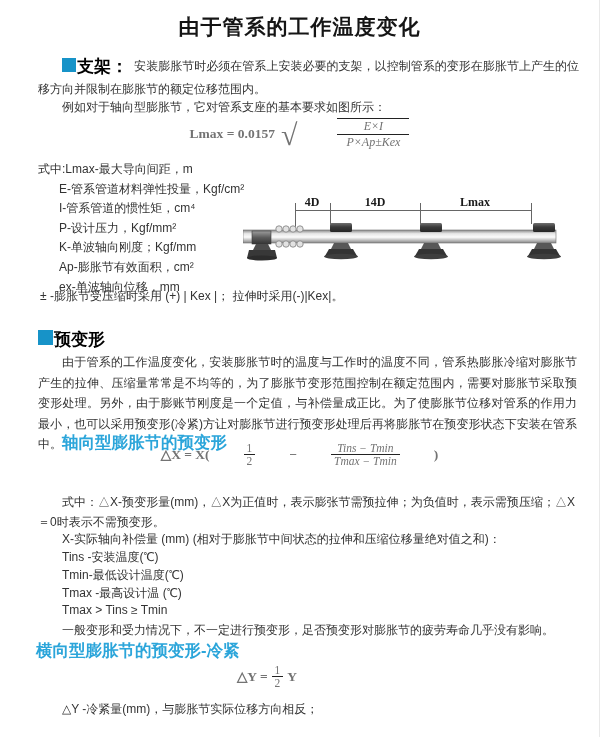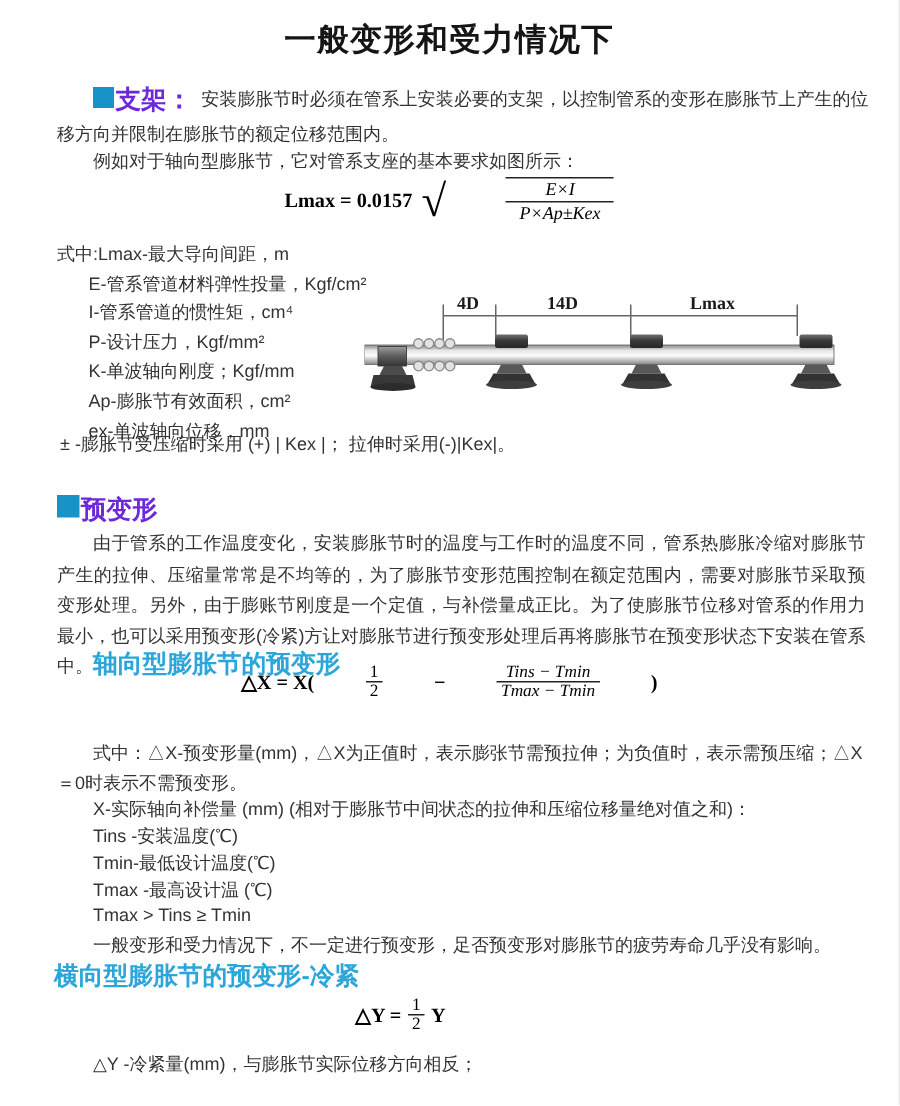--- a/index.html
+++ b/index.html
@@ -14,47 +14,47 @@
     position:absolute; top:12px; left:0; right:0; text-align:center;
     font-size:21px; font-weight:bold; color:#151515; letter-spacing:1px;
     line-height:30px;
   }
   .para { text-align:justify; line-height:22px; }
   .sec-square {
     display:inline-block; width:14px; height:14px; background:#1793c8;
     vertical-align:-2px; margin-right:1px;
   }
   .sec-head-txt {
-    color:#6d28d9; font-weight:bold; font-size:17px; vertical-align:-2px;
+    color:#000000; font-weight:bold; font-size:17px; vertical-align:-2px;
     margin-right:6px;
   }
   .subhead { color:#2ba5da; font-weight:bold; font-size:16.5px; }
   .formula {
     left:0; right:0; display:flex; justify-content:center; align-items:center;
-    font-family:"Liberation Serif", serif; color:#000000;
+    font-family:"Liberation Serif", serif; color:#737373;
   }
   .f-txt { font-weight:bold; font-size:13.5px; }
   .radical { font-size:30px; line-height:30px; font-weight:400; margin:0 -4px 0 6px; transform:translateY(1px); }
   .sqrt-body { display:inline-flex; flex-direction:column; align-items:flex-start; border-top:1.5px solid #222;margin-left:44px; }
   .frac { display:inline-flex; flex-direction:column; align-items:center; font-size:11.5px; margin:0 4px; }
   .frac .fn { border-bottom:1px solid #222; align-self:stretch; text-align:center; padding:0 3px; }
   .frac .fd { padding:0 3px; }
   .it { font-style:italic; }
   .sqrt-body .fn { font-style:italic; font-size:12px; border-bottom:1px solid #222; align-self:stretch; text-align:center; padding:0 9px; }
   .sqrt-body .fd { font-style:italic; font-size:12px; padding:0 9px; }
   .defs { line-height:19.6px; }
   .defs .ind { margin-left:21px; }
   .dimlab { font-family:"Liberation Serif", serif; font-weight:bold; font-size:12px; fill:#1a1a1a; }
 </style>
 </head>
 <body>
 
 <div class="page">
 
-  <h1 class="title">一般变形和受力情况下</h1>
+  <h1 class="title">由于管系的工作温度变化</h1>
 
   <p class="abs para" style="top:55px; left:38px; right:20px; text-indent:24px;">
     <span class="sec-square"></span><span class="sec-head-txt">支架：</span><span>安装膨胀节时必须在管系上安装必要的支架，以控制管系的变形在膨胀节上产生的位移方向并限制在膨胀节的额定位移范围内。</span>
   </p>
 
   <p class="abs" style="top:99px; left:62px;">例如对于轴向型膨胀节，它对管系支座的基本要求如图所示：</p>
 
   <div class="abs formula" style="top:118px;">
     <span class="f-txt">Lmax = 0.0157</span>
     <span class="radical">√</span>

